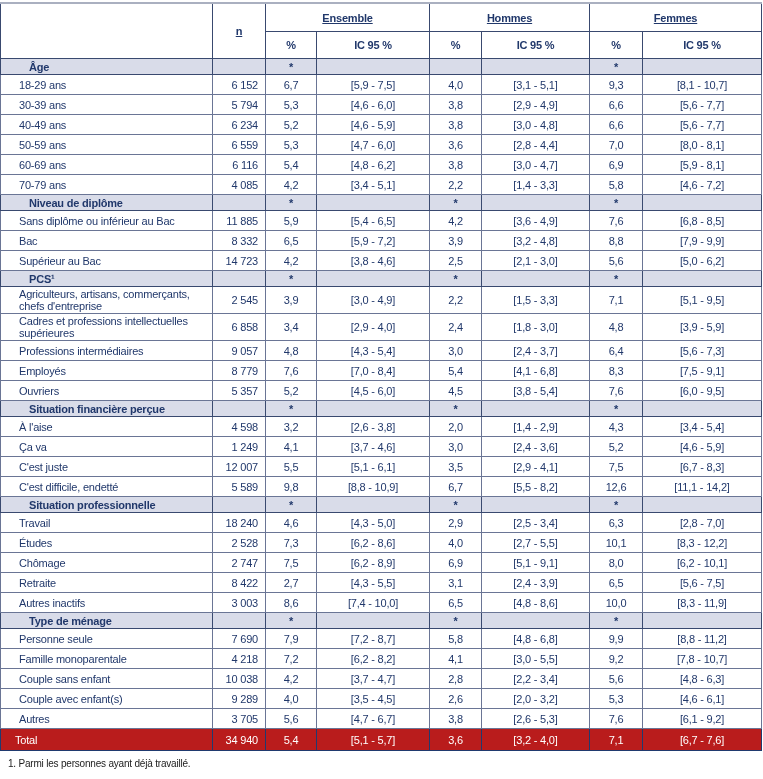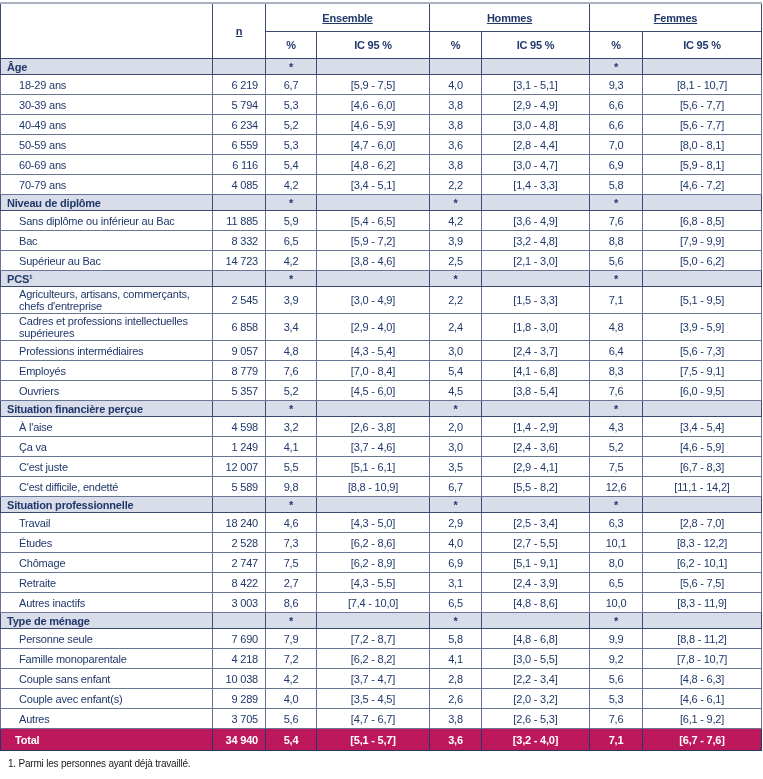--- a/index.html
+++ b/index.html
@@ -65,26 +65,26 @@
     text-align: center;
     white-space: nowrap;
   }
   tbody tr.data td { height: 17px; }
   tbody tr.section td {
     height: 13px;
     background: #d9dce9;
     border-color: #39496f;
     font-weight: bold;
   }
-  tbody tr.section td.lbl { padding-left: 6px; }
+  tbody tr.section td.lbl { padding-left: 28px; }
   tbody tr.total td {
     height: 19px;
-    background: #be185d;
+    background: #b91c1c;
     color: #ffffff;
-    font-weight: bold;
+    font-weight: normal;
     border-color: #203a6f;
   }
   tbody tr.total td.lbl { padding-left: 14px; }
   table.stats { border-bottom-color: #39496f; }
 
   .footnotes {
     margin-top: 7px;
     padding-left: 8px;
     color: #1c1c1c;
     font-size: 10px;
@@ -134,21 +134,21 @@
           <td class="num"></td>
           <td class="pct">*</td>
           <td class="ic"></td>
           <td class="pct"></td>
           <td class="ic"></td>
           <td class="pct">*</td>
           <td class="ic"></td>
         </tr>
         <tr class="data">
           <td class="lbl">18-29 ans</td>
-          <td class="num">6 219</td>
+          <td class="num">6 152</td>
           <td class="pct">6,7</td>
           <td class="ic">[5,9 - 7,5]</td>
           <td class="pct">4,0</td>
           <td class="ic">[3,1 - 5,1]</td>
           <td class="pct">9,3</td>
           <td class="ic">[8,1 - 10,7]</td>
         </tr>
         <tr class="data">
           <td class="lbl">30-39 ans</td>
           <td class="num">5 794</td>

